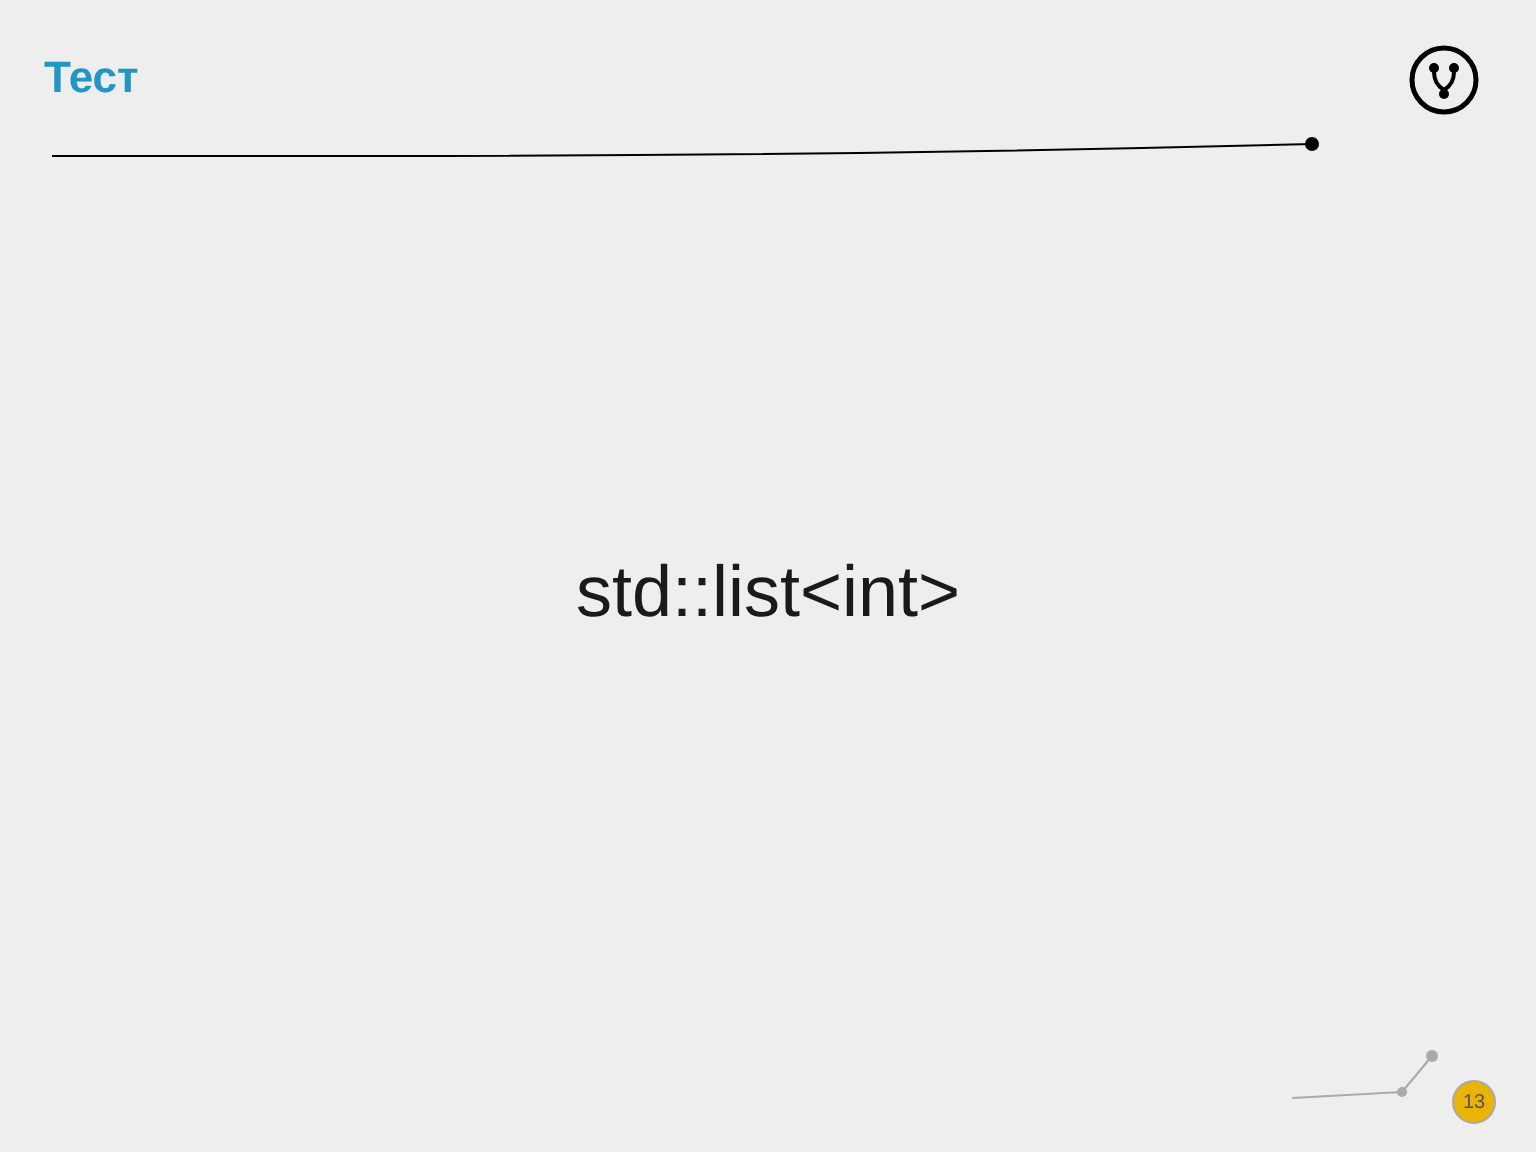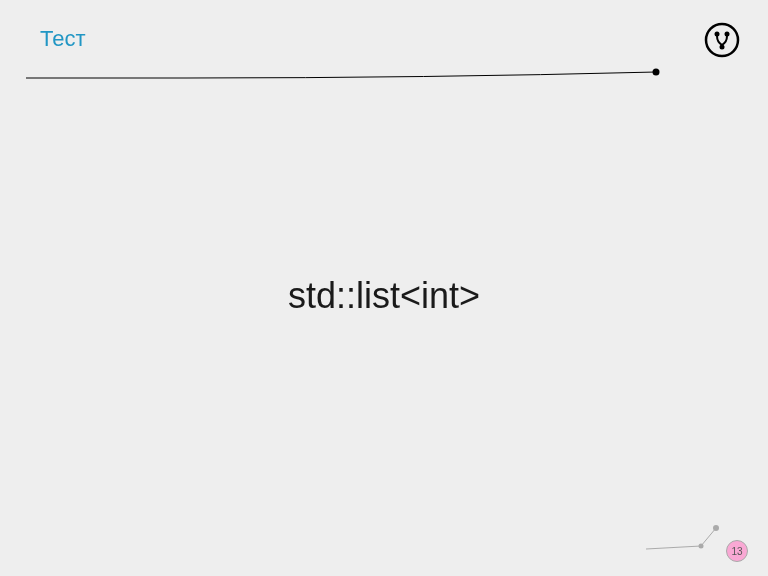--- a/index.html
+++ b/index.html
@@ -7,23 +7,23 @@
       width: 768px;
       height: 576px;
       background: #eeeeee;
       font-family: Arial, Helvetica, sans-serif;
       position: relative;
       overflow: hidden;
     }
     .title {
       position: absolute;
       top: 26px;
-      left: 40px;
+      left: 22px;
       color: #2196c4;
-      font-weight: normal;
+      font-weight: bold;
       font-size: 22px;
     }
     .top-icon {
       position: absolute;
       top: 22px;
       right: 28px;
     }
     .underline-wrap {
       position: absolute;
       top: 68px;
@@ -48,21 +48,21 @@
       right: 20px;
       width: 22px;
       height: 22px;
       border: 1px solid #aaaaaa;
       border-radius: 50%;
       display: flex;
       align-items: center;
       justify-content: center;
       font-size: 10px;
       color: #555;
-      background: #f9a8d4;
+      background: #eab308;
     }
     .bottom-decoration {
       position: absolute;
       bottom: 22px;
       right: 42px;
       width: 80px;
       height: 30px;
     }
   </style>
 </head>

